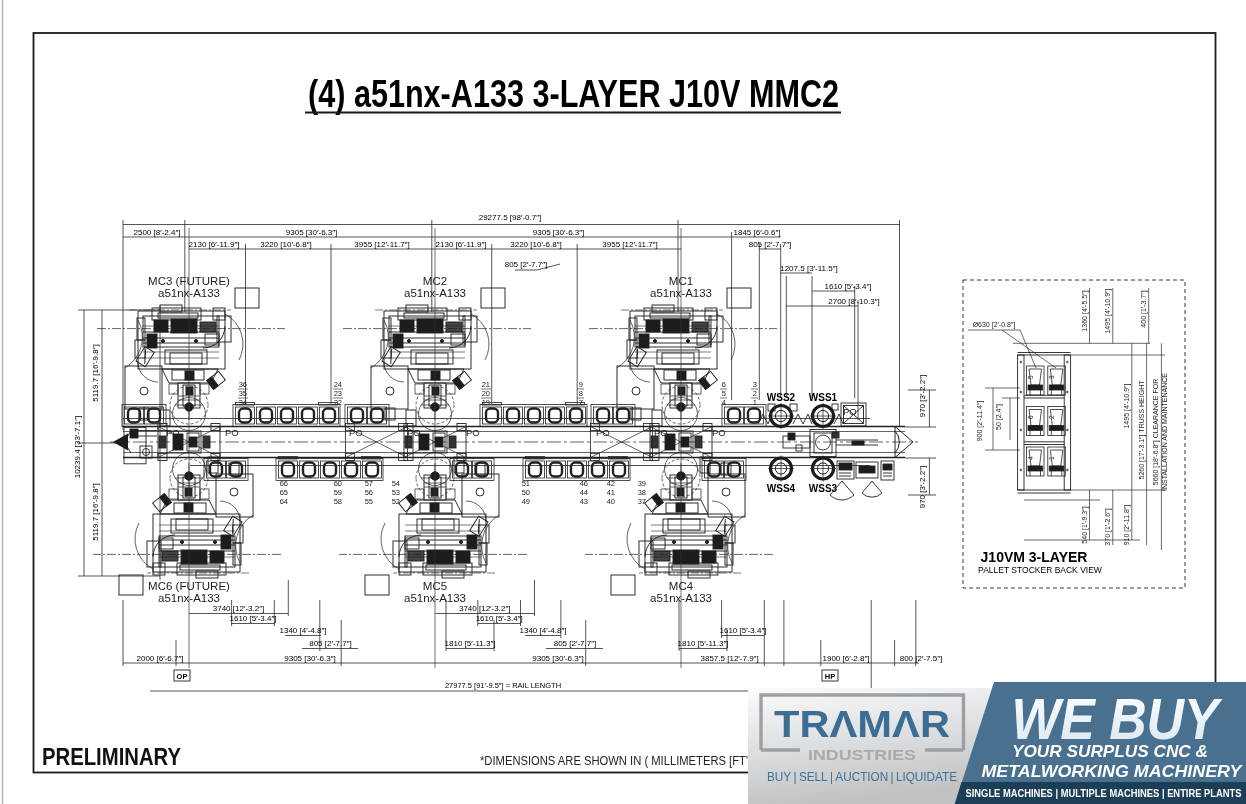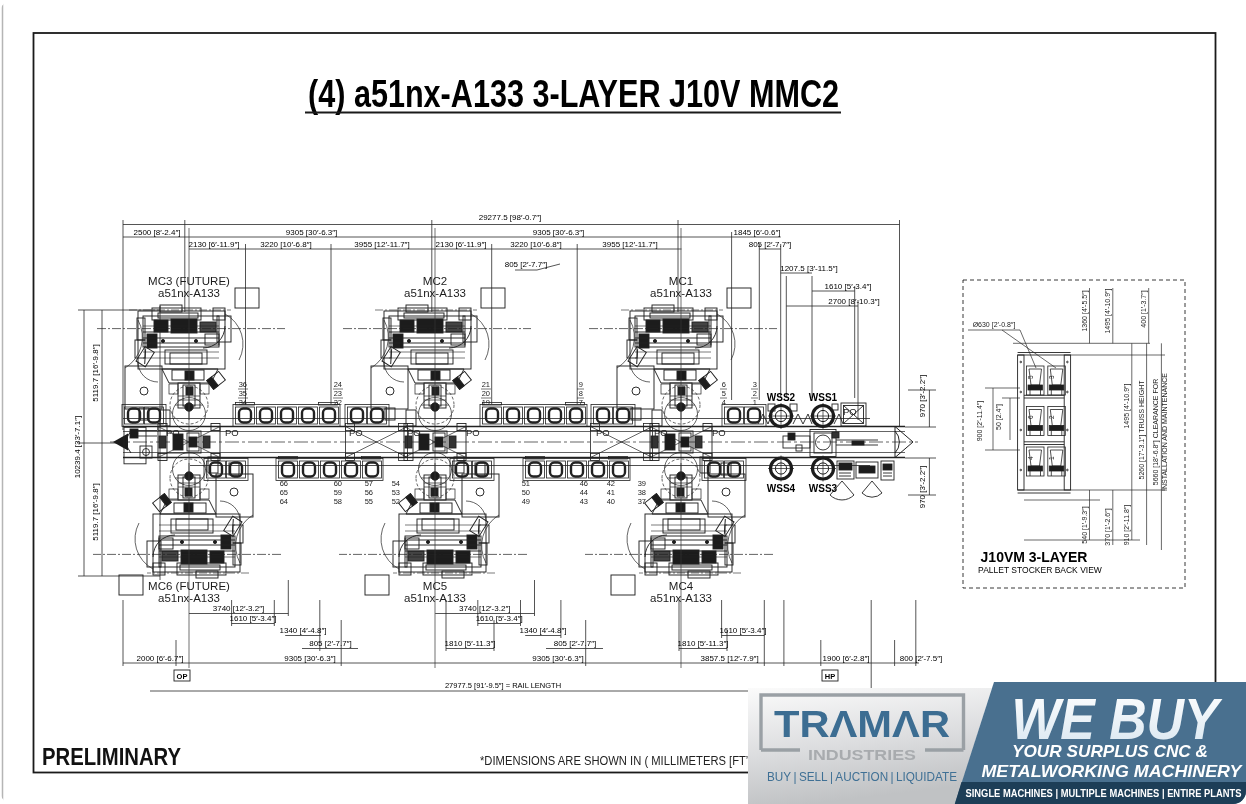--- a/index.html
+++ b/index.html
@@ -1,17 +1,17 @@
 <!DOCTYPE html>
 <html><head>
 <meta charset="utf-8">
 <style>
   html,body{margin:0;padding:0;background:#ffffff;}
   #page{position:relative;width:1246px;height:804px;background:#ffffff;overflow:hidden;
-        font-family:"Liberation Sans", sans-serif;border-radius:13px;}
+        font-family:"Liberation Sans", sans-serif;}
   svg{position:absolute;left:0;top:0;}
   text{font-family:"Liberation Sans", sans-serif;}
 </style>
 </head>
 <body>
 <div id="page">
 <svg width="1246" height="804" viewBox="0 0 1246 804">
   <defs>
     <linearGradient id="lg" x1="0" y1="0" x2="0.25" y2="1">
       <stop offset="0" stop-color="#fbfbfb"></stop>

